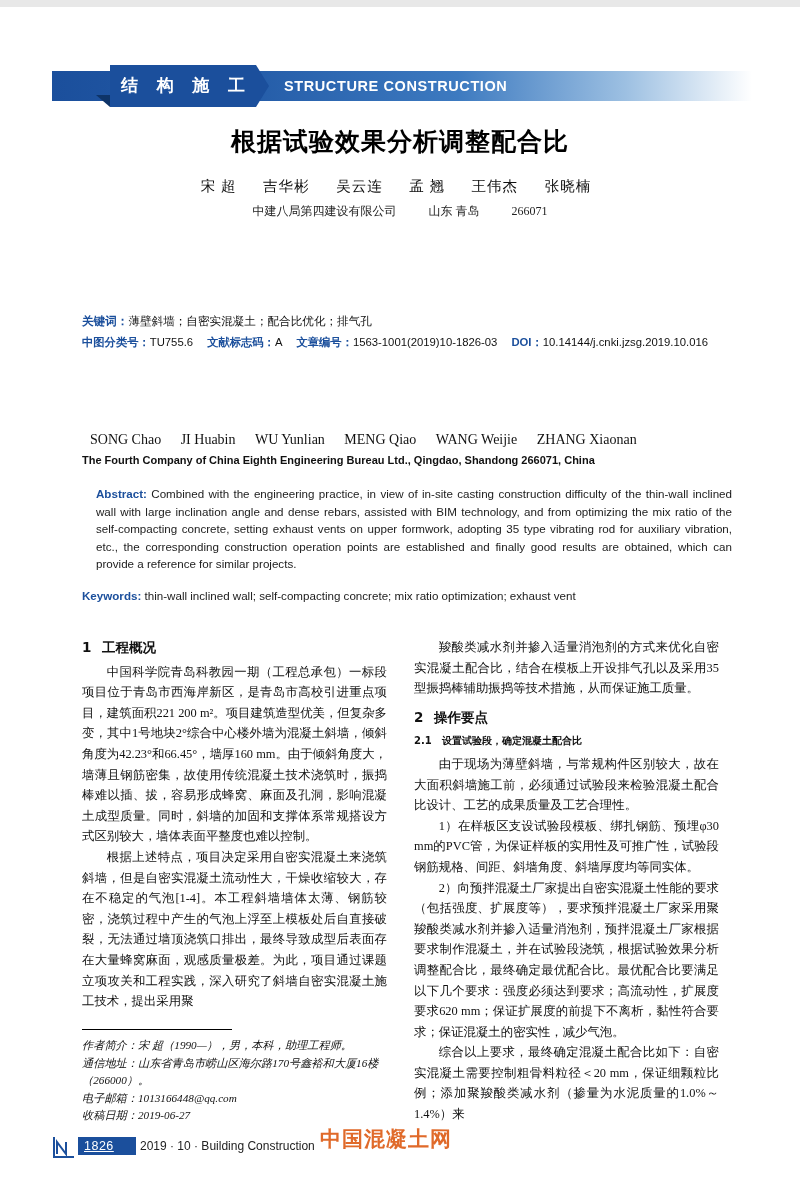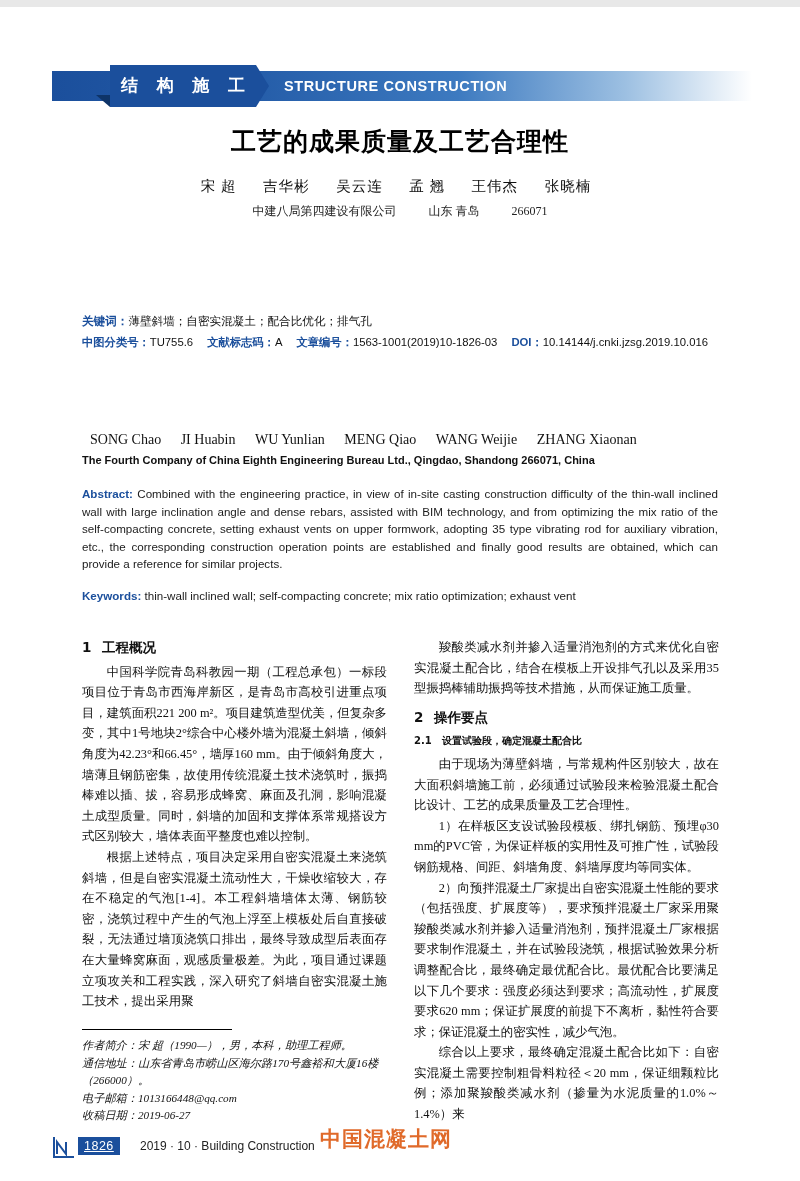--- a/index.html
+++ b/index.html
@@ -191,21 +191,21 @@
     position: absolute;
     left: 82px;
     top: 447px;
     width: 636px;
     font-family: "Liberation Sans", sans-serif;
     font-weight: bold;
     font-size: 11px;
   }
   .abs-en {
     position: absolute;
-    left: 82px;
+    left: 96px;
     top: 478px;
     width: 636px;
     font-family: "Liberation Sans", sans-serif;
     font-size: 11.6px;
     line-height: 17.6px;
     text-align: justify;
     color: #1b1b1b;
   }
   .abs-en .lbl { font-weight: bold; color: #1b4f9c; }
   .kw-en {
@@ -281,21 +281,21 @@
     left: 0; top: 0;
     width: 24px; height: 24px;
   }
   .footer-pg {
     position: absolute;
     left: 26px; top: 2px;
     background: #1b4f9c;
     color: #fff;
     font-family: "Liberation Sans", sans-serif;
     font-size: 12.5px;
-    padding: 2px 6px 2px 6px;
+    padding: 2px 22px 2px 6px;
     letter-spacing: 0.5px;
     text-decoration: underline;
   }
   .footer-txt {
     position: absolute;
     left: 88px; top: 4px;
     font-family: "Liberation Sans", sans-serif;
     font-size: 12px;
     color: #222;
   }
@@ -317,21 +317,21 @@
 
   <div class="banner">
     <div class="banner-bar"></div>
     <div class="banner-fold"></div>
     <div class="banner-tab">
       <div class="banner-cn">结 构 施 工</div>
     </div>
     <div class="banner-en">STRUCTURE CONSTRUCTION</div>
   </div>
 
-  <div class="cn-title">工艺的成果质量及工艺合理性</div>
+  <div class="cn-title">根据试验效果分析调整配合比</div>
 
   <div class="cn-authors">
     <span>宋 超</span>
     <span>吉华彬</span>
     <span>吴云连</span>
     <span>孟 翘</span>
     <span>王伟杰</span>
     <span>张晓楠</span>
   </div>
 

